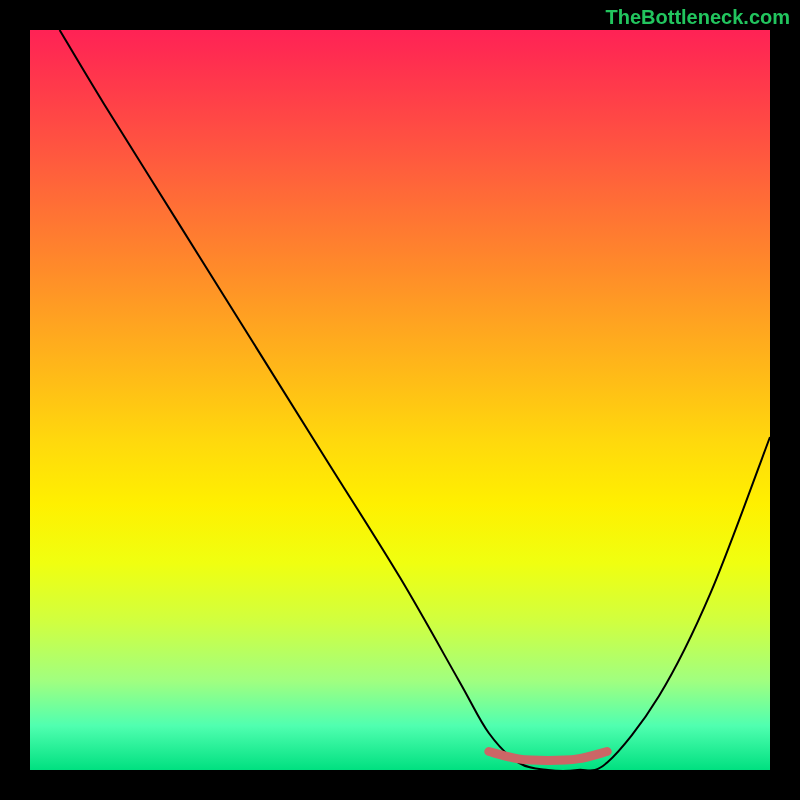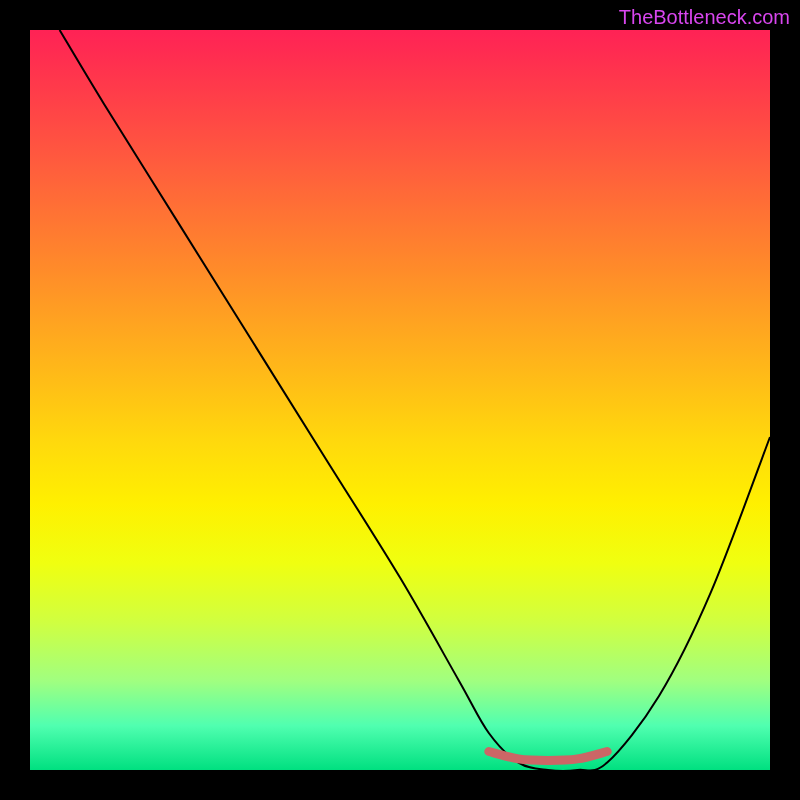--- a/index.html
+++ b/index.html
@@ -14,23 +14,23 @@
   .container {
     position: relative;
     width: 800px;
     height: 800px;
     background: #000;
   }
   .watermark {
     position: absolute;
     top: 6px;
     right: 10px;
-    color: #d946ef;
+    color: #22c55e;
     font-size: 20px;
-    font-weight: 400;
+    font-weight: 700;
     z-index: 10;
   }
   .plot-area {
     position: absolute;
     left: 30px;
     top: 30px;
     width: 740px;
     height: 740px;
     background: linear-gradient(to bottom,
       #ff2255 0%,

